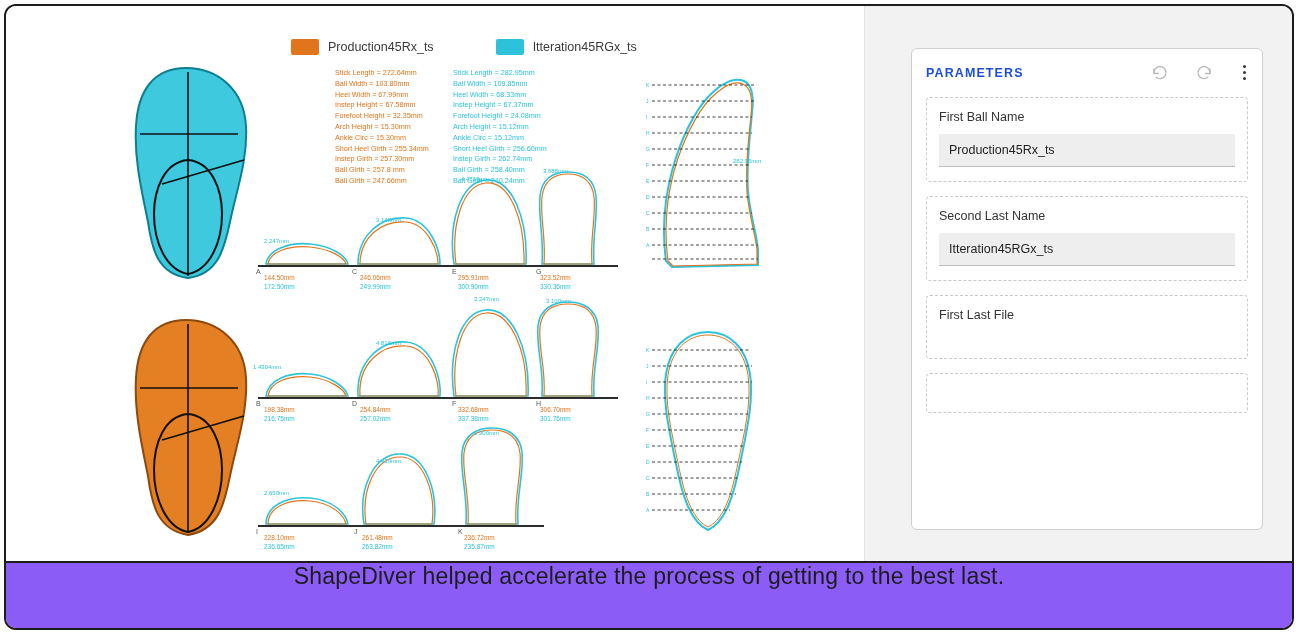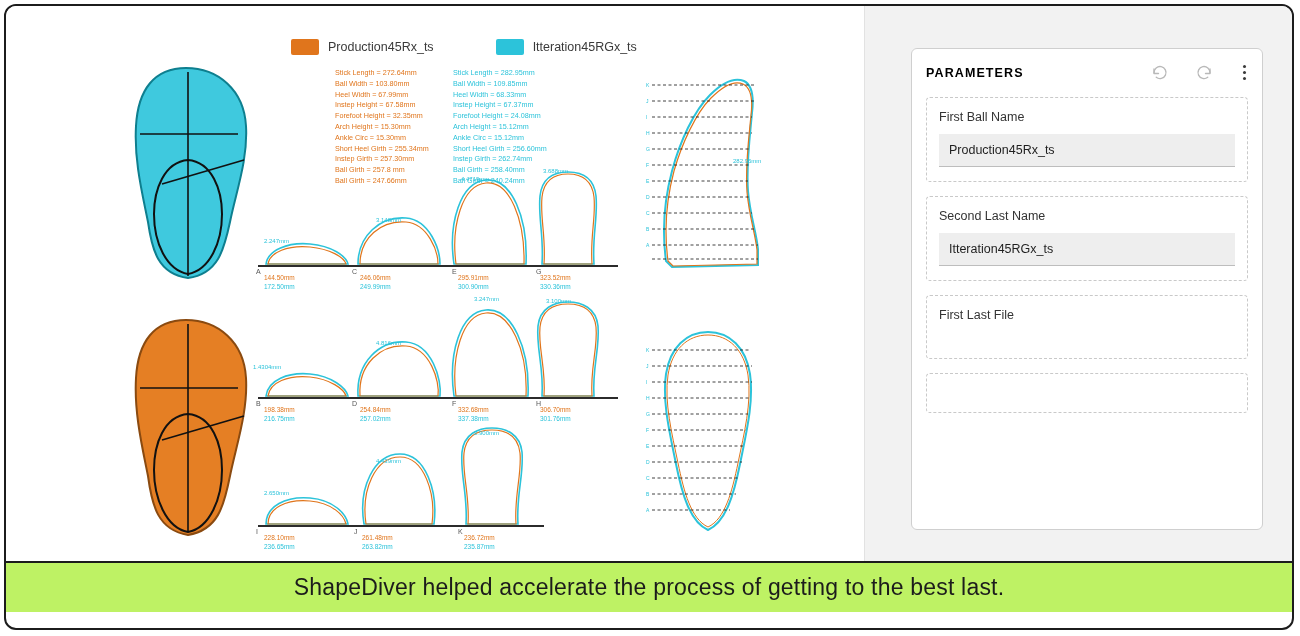--- a/index.html
+++ b/index.html
@@ -44,27 +44,27 @@
     height: 555px;
     background: #f2f2f2;
     border-left: 1px solid #e2e2e2;
     box-sizing: border-box;
   }
   .caption-bar {
     position: absolute;
     left: 0;
     top: 555px;
     width: 1286px;
-    height: 51px;
+    height: 67px;
     border-top: 2px solid #1c1c1c;
     box-sizing: border-box;
     display: flex;
-    align-items: center;
+    align-items: flex-start;
     justify-content: center;
-    background: #bef264;
+    background: #8b5cf6;
   }
   .caption-text {
     font-size: 23px;
     color: #1c1c1c;
     letter-spacing: 0.2px;
   }
 
   
   .legend {
     position: absolute;
@@ -127,21 +127,21 @@
     position: relative;
     height: 48px;
     display: flex;
     align-items: center;
     padding: 0 14px;
     box-sizing: border-box;
   }
   .panel-title {
     font-size: 12.5px;
     letter-spacing: 1.1px;
-    color: #000000;
+    color: #1d4ed8;
     font-weight: bold;
   }
   .panel-header-actions {
     position: absolute;
     right: 10px;
     top: 12px;
     display: flex;
     align-items: center;
     gap: 22px;
   }

